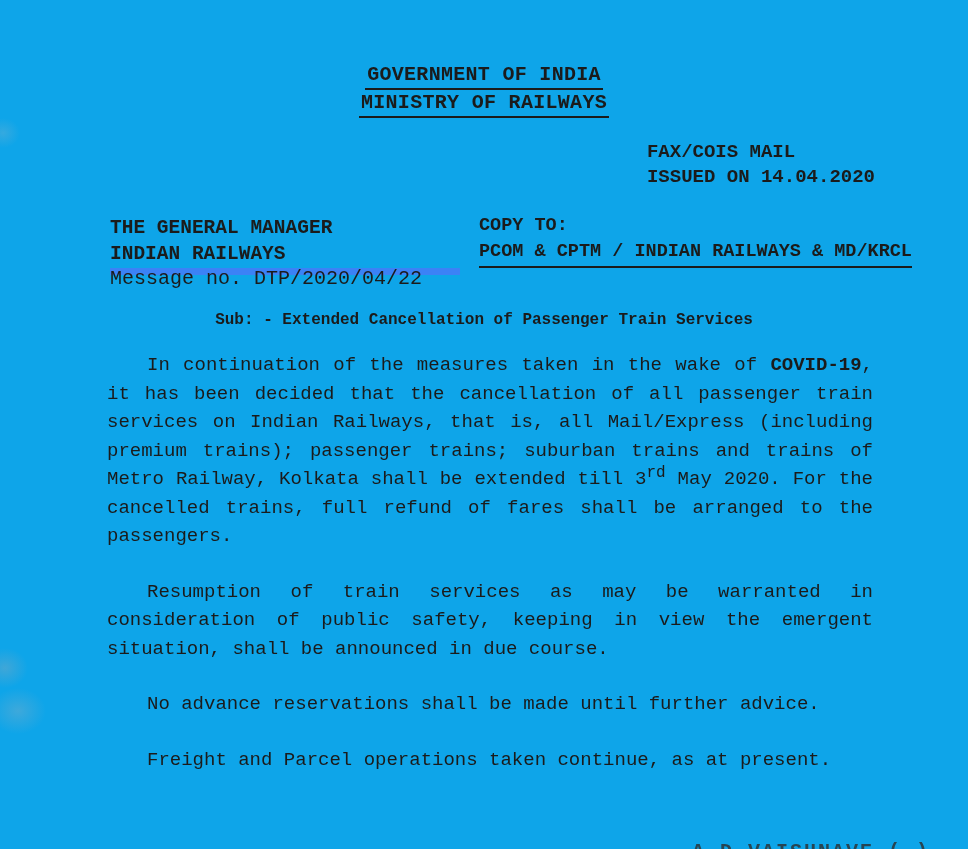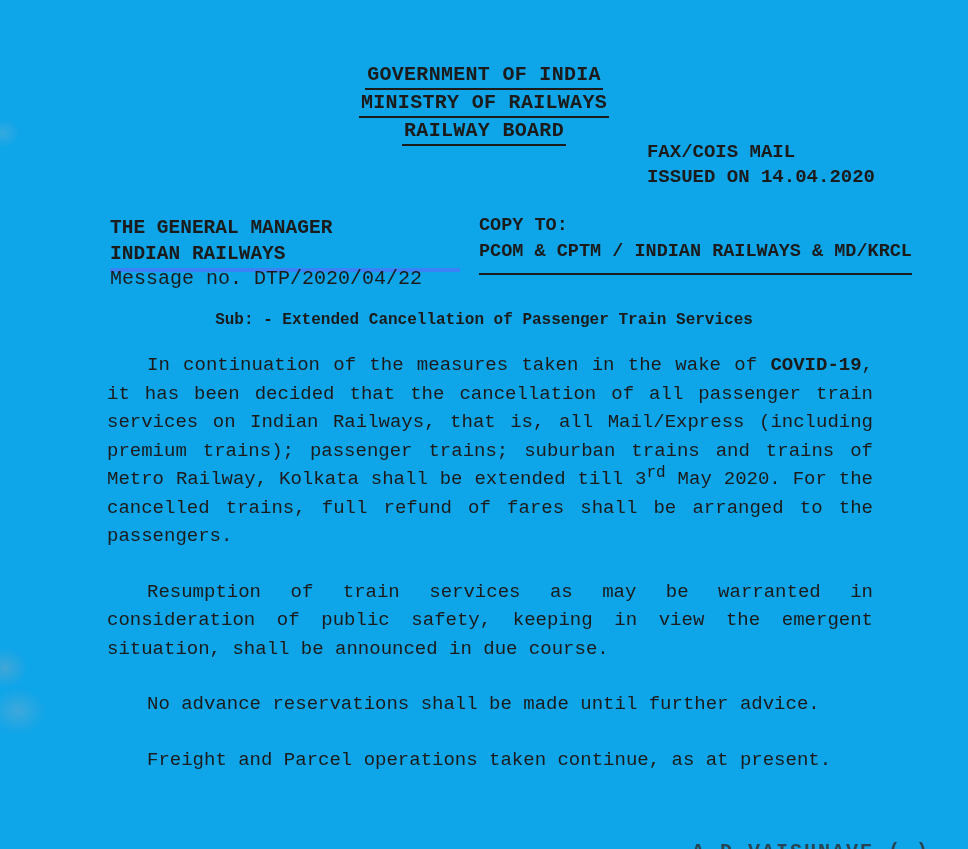--- a/index.html
+++ b/index.html
@@ -50,37 +50,37 @@
     position: absolute;
     left: 110px;
     top: 215px;
     font-weight: bold;
     font-size: 19.5px;
     line-height: 26px;
   }
   .addr .ul-wide {
     display: inline-block;
     width: 350px;
-    border-bottom: 4px solid #3b82f6;
+    border-bottom: 7px solid #3b82f6;
     padding-bottom: 1px;
   }
 
   
   .copyto {
     position: absolute;
     left: 479px;
     top: 213px;
     font-weight: bold;
     font-size: 18.5px;
     line-height: 26px;
   }
   .copyto .ul-text {
     display: inline-block;
     border-bottom: 2px solid #1b1b1b;
-    padding-bottom: 8px;
+    padding-bottom: 1px;
   }
 
   
   .msgno {
     position: absolute;
     left: 110px;
     top: 267px;
     font-size: 20px;
   }
 
@@ -152,21 +152,20 @@
   }
 </style>
 </head>
 <body>
 
 <div class="page">
 
   <div class="hdr">
     <div><span class="hdr-line">GOVERNMENT OF INDIA</span></div>
     <div><span class="hdr-line">MINISTRY OF RAILWAYS</span></div>
-    <div><span class="hdr-line">RAILWAY BOARD</span></div>
   </div>
 
   <div class="fax">
     <div>FAX/COIS MAIL</div>
     <div>ISSUED ON 14.04.2020</div>
   </div>
 
   <div class="addr">
     <div>THE GENERAL MANAGER</div>
     <div class="ul-wide">INDIAN RAILWAYS</div>

